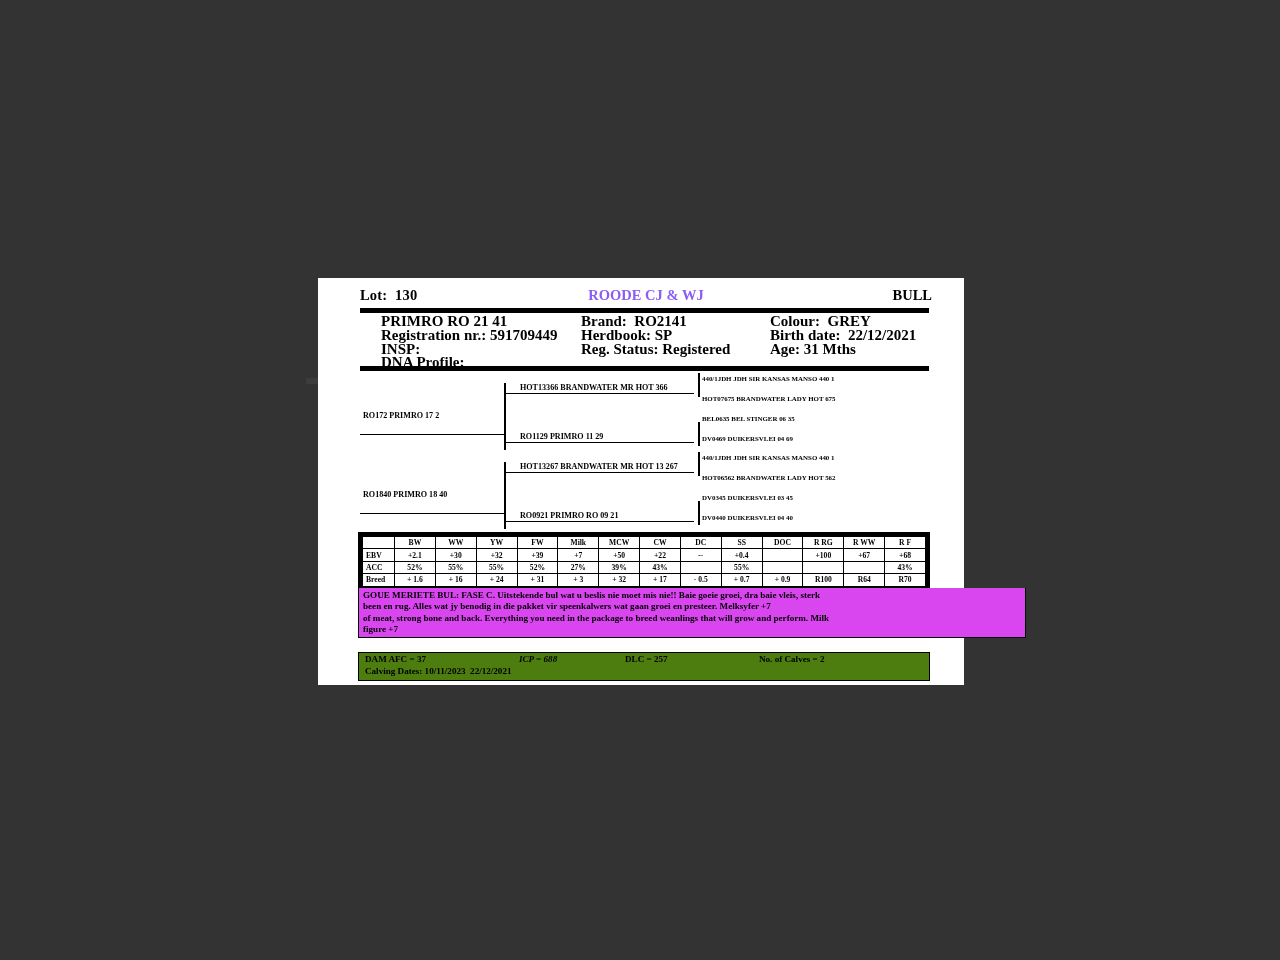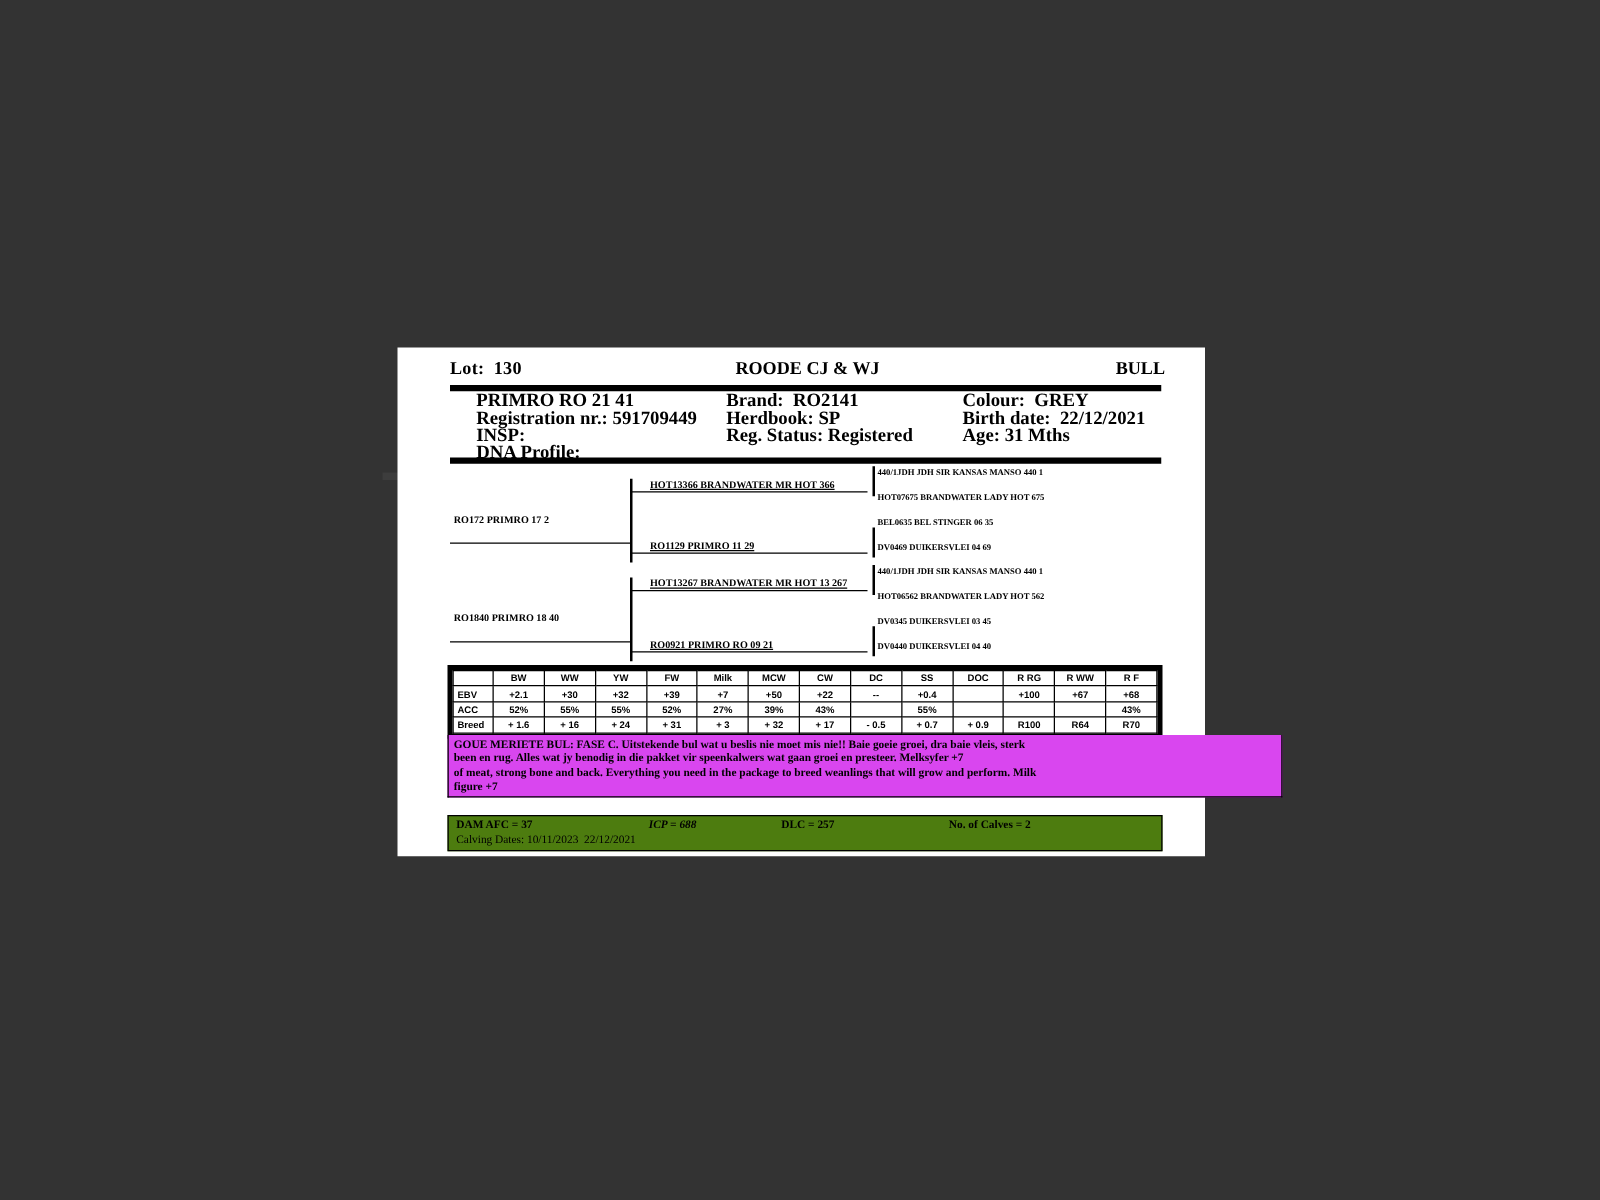--- a/index.html
+++ b/index.html
@@ -57,21 +57,21 @@
     white-space: pre;
   }
   .hdr-seller {
     position: absolute;
     left: 0px;
     top: 0px;
     width: 572px;
     text-align: center;
     font-size: 14.5px;
     font-weight: bold;
-    color: #000000;
+    color: #8b5cf6;
   }
   .hdr-sex {
     position: absolute;
     right: 0px;
     top: 0px;
     width: 180px;
     text-align: right;
     font-size: 14.5px;
     font-weight: bold;
     color: #000;
@@ -156,21 +156,20 @@
     background: #000;
   }
 
   
   .gen2 {
     position: absolute;
     left: 186px;
     width: 190px;
     border-bottom: 1.4px solid #000;
     padding-bottom: 1px;
-    text-decoration: underline;
   }
   .gen2.sire { top: 10px; }
   .gen2.dam  { top: 59px; }
   .gen2 .ped-name {
     font-size: 8.1px;
     font-weight: bold;
     color: #000;
     display: block;
     padding-left: 16px;
     white-space: nowrap;
@@ -221,21 +220,21 @@
     table-layout: fixed;
   }
   table.ebv th, table.ebv td {
     border: 1px solid #000;
     font-size: 7.6px;
     font-weight: bold;
     text-align: center;
     height: 11.4px;
     padding: 0;
     color: #000;
-    font-family: Liberation Sans, sans-serif;
+    font-family: Liberation Serif, serif;
   }
   table.ebv th.corner { border: 1px solid #000; }
   table.ebv td.rowlabel {
     text-align: left;
     padding-left: 3px;
     font-size: 7.6px;
   }
   table.ebv col.lbl { width: 32px; }
 
   
@@ -281,21 +280,21 @@
     font-weight: bold;
     color: #000;
     white-space: pre;
   }
   .stat.s0 { left: 2px; }
   .stat.s1 { left: 156px; font-style: italic; }
   .stat.s2 { left: 262px; }
   .stat.s3 { left: 396px; }
   #calving-line {
     font-size: 9.1px;
-    font-weight: normal;
+    font-weight: bold;
     color: #000;
     white-space: pre;
     padding-left: 2px;
     line-height: 11.5px;
   }
 </style>
 </head>
 <body>
 
 <div id="canvas">

